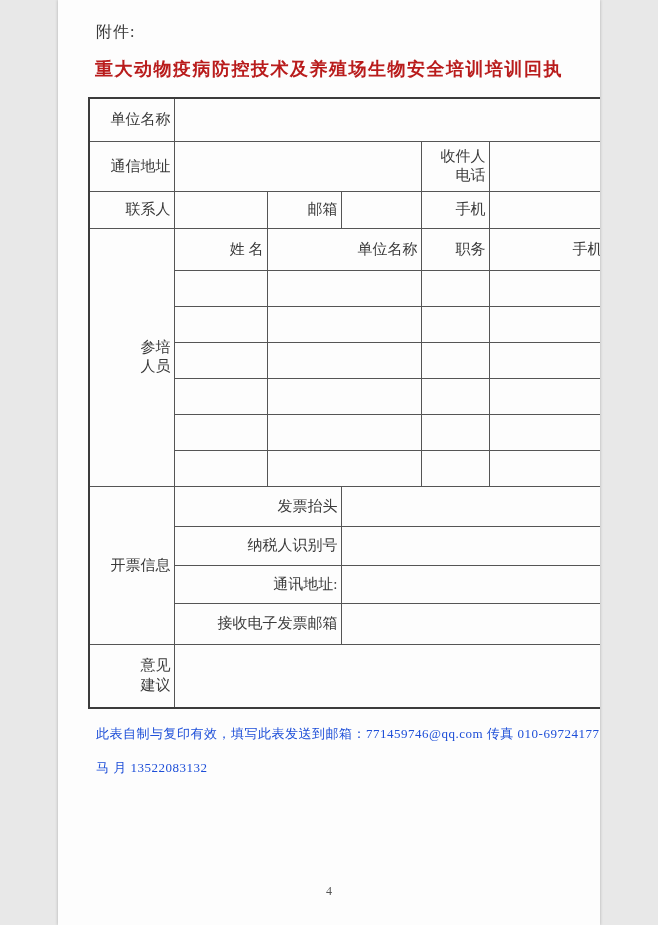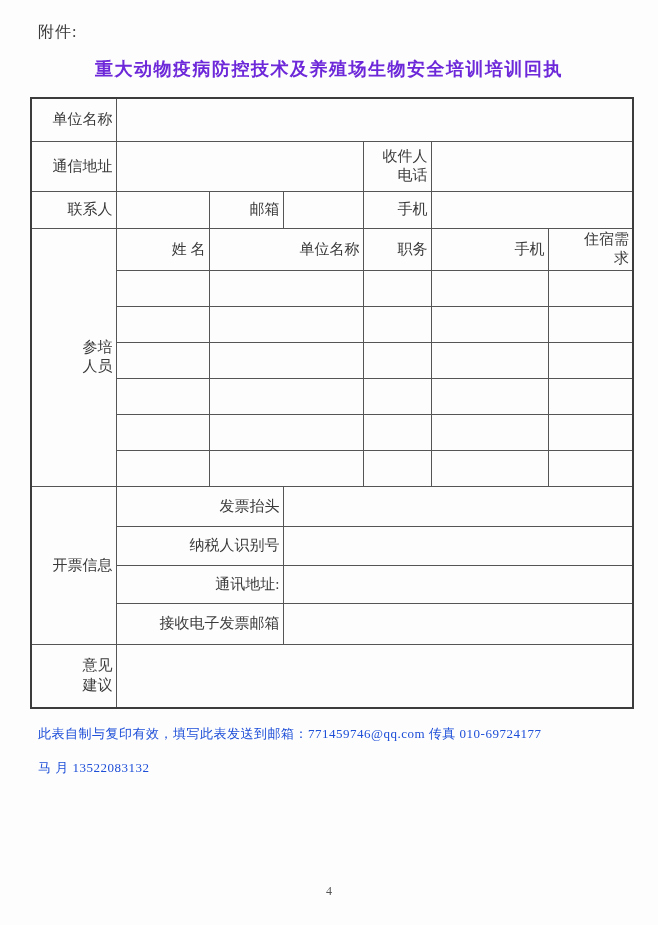--- a/index.html
+++ b/index.html
@@ -2,21 +2,21 @@
 <html><head>
 <meta charset="utf-8">
 <style>
   html, body {
     margin: 0;
     padding: 0;
     background: #e8e8e8;
   }
   .page {
     position: relative;
-    width: 658px;
+    width: 542px;
     height: 925px;
     margin: 0 auto;
     background: #fdfdfd;
     color: #3a3a3a;
     font-family: "Liberation Serif", "DejaVu Serif", serif;
     overflow: hidden;
     box-shadow: 0 0 3px rgba(0,0,0,.25);
   }
   .attachment {
     position: absolute;
@@ -27,21 +27,21 @@
   }
   .doc-title {
     position: absolute;
     left: 0;
     top: 57px;
     width: 100%;
     text-align: center;
     font-size: 18px;
     font-weight: bold;
     letter-spacing: 1.5px;
-    color: #6d28d9;
+    color: #b91c1c;
   }
   table.form {
     position: absolute;
     left: 30px;
     top: 97px;
     width: 602px;
     border-collapse: collapse;
     table-layout: fixed;
     border: 2px solid #3c3c3c;
   }

